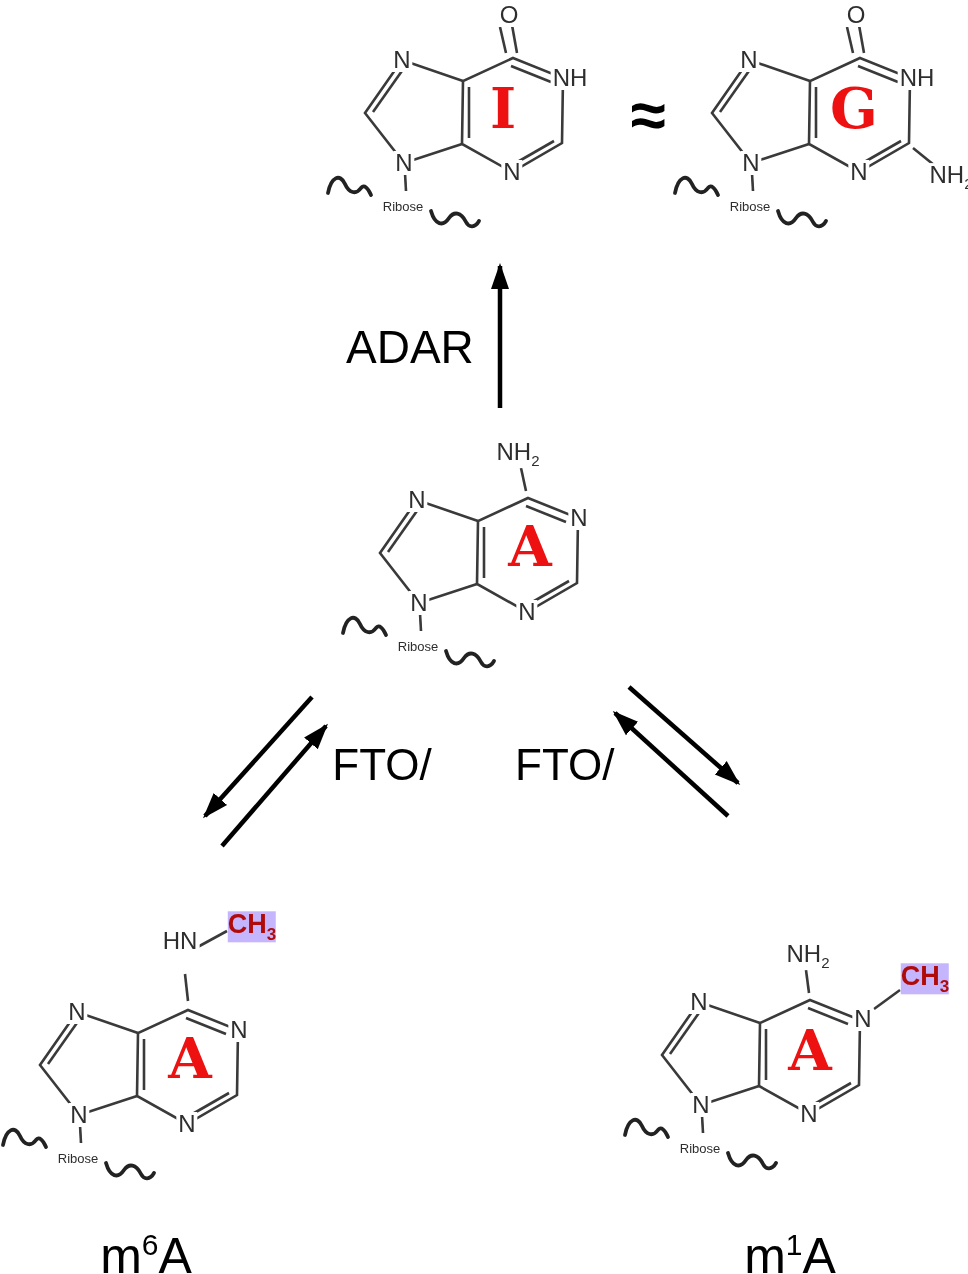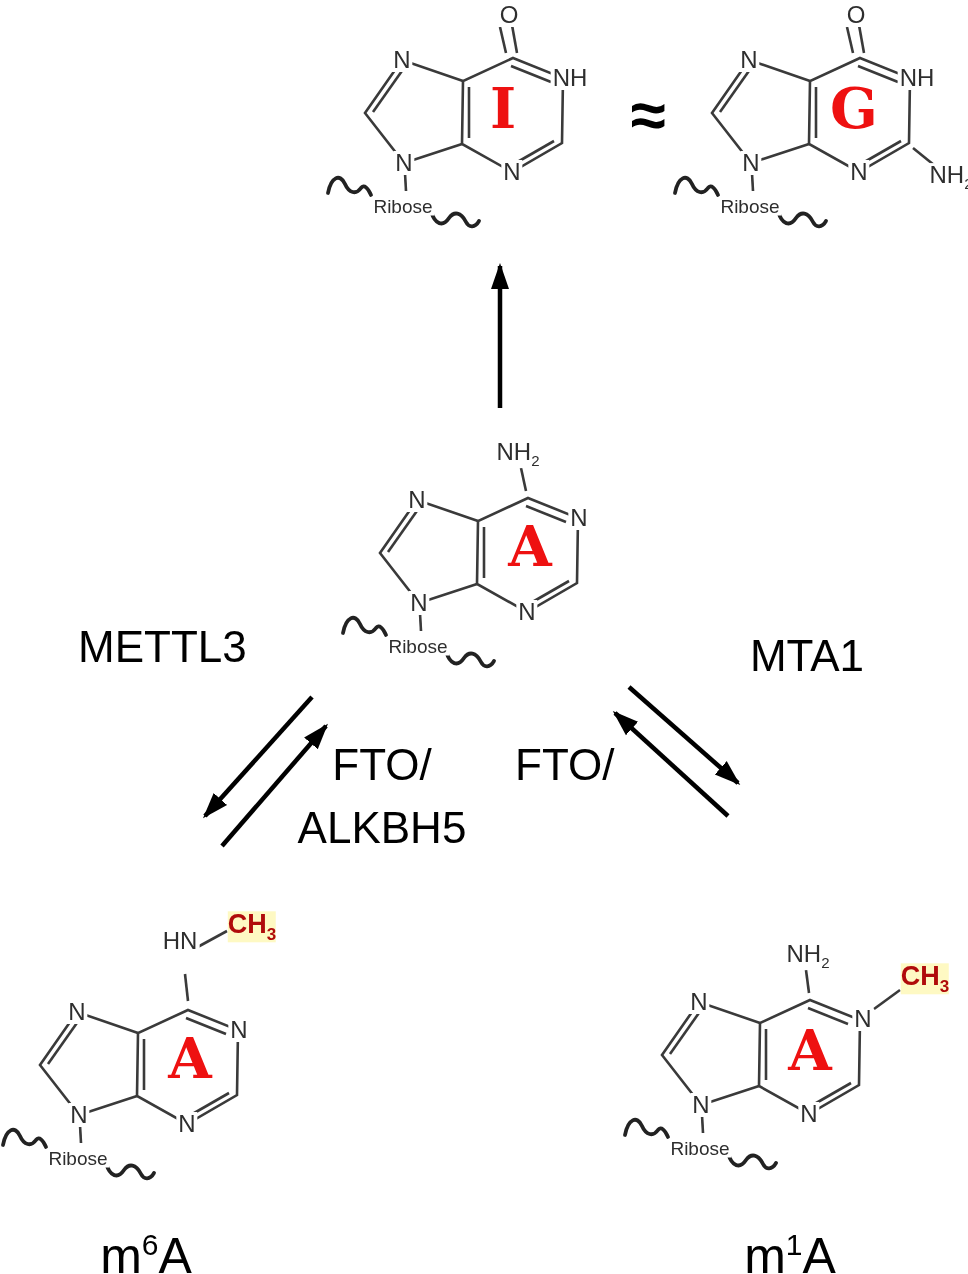--- a/index.html
+++ b/index.html
@@ -5,26 +5,26 @@
   html,body{margin:0;padding:0;background:#fff;}
   .page{position:relative;width:968px;height:1274px;background:#ffffff;
         font-family:"Liberation Sans",sans-serif;overflow:hidden;}
   .structure{position:absolute;}
   .structure svg{position:absolute;left:0;top:0;overflow:visible;}
   .bond{stroke:#3a3a3a;stroke-width:2.6;fill:none;}
   .squiggle{stroke:#222;stroke-width:3.8;fill:none;stroke-linecap:round;}
   .atom{position:absolute;transform:translate(-50%,-50%);font-size:24px;line-height:1;
         color:#2e2e2e;background:#fff;padding:0 2px;white-space:nowrap;}
   .atom sub{font-size:15px;}
-  .ribose{font-size:19px;}
+  .ribose{font-size:13px;}
   .base-letter{position:absolute;transform:translate(-50%,-50%);
         font-family:"DejaVu Serif","Liberation Serif",serif;font-weight:bold;
         font-size:56px;color:#ee1111;line-height:1;}
   .methyl{position:absolute;transform:translate(-50%,-50%);font-weight:bold;
-        font-size:27px;color:#b00b0b;line-height:1;background:#fef9c3;white-space:nowrap;}
+        font-size:27px;color:#b00b0b;line-height:1;background:#c4b5fd;white-space:nowrap;}
   .methyl sub{font-size:17px;}
   .arrow-layer{position:absolute;left:0;top:0;}
   .rxn-arrow{stroke:#000;stroke-width:4.5;fill:none;}
   .enzyme{position:absolute;color:#000;font-size:44px;line-height:63px;white-space:nowrap;}
   .enzyme.center{text-align:center;}
   .enzyme.right{text-align:right;}
   .adar{font-size:46px;}
   .approx{position:absolute;transform:translate(-50%,-50%);font-size:64px;
         font-weight:bold;color:#000;line-height:1;}
   .product{position:absolute;font-size:50px;color:#000;text-align:center;line-height:1;}
@@ -161,32 +161,32 @@
         <path d="M0,1 L26,10 L0,19 Z" fill="#000"></path>
       </marker>
     </defs>
     <path class="rxn-arrow" d="M500,408 L500,266" marker-end="url(#arrowhead)"></path>
     <path class="rxn-arrow" d="M312,697 L205,816" marker-end="url(#arrowhead)"></path>
     <path class="rxn-arrow" d="M222,846 L326,726" marker-end="url(#arrowhead)"></path>
     <path class="rxn-arrow" d="M629,687 L738,783" marker-end="url(#arrowhead)"></path>
     <path class="rxn-arrow" d="M728,816 L615,713" marker-end="url(#arrowhead)"></path>
   </svg>
 
+  <div class="enzyme adar" style="left:346px;top:316px">
+    <span>ADAR</span>
+  </div>
 
   <div class="enzyme" style="left:78px;top:615px">
-    <div>METTL3</div>
   </div>
 
   <div class="enzyme center" style="left:287px;top:733px;width:190px">
     <div>FTO/</div>
-    <div>ALKBH5</div>
   </div>
 
   <div class="enzyme right" style="left:672px;top:624px;width:192px">
-    <div>MTA1</div>
   </div>
 
   <div class="enzyme" style="left:515px;top:733px">
     <div>FTO/</div>
   </div>
 
   <div class="product" style="left:96px;top:1230px;width:100px">
     <span>m</span><sup>6</sup><span>A</span>
   </div>
 

